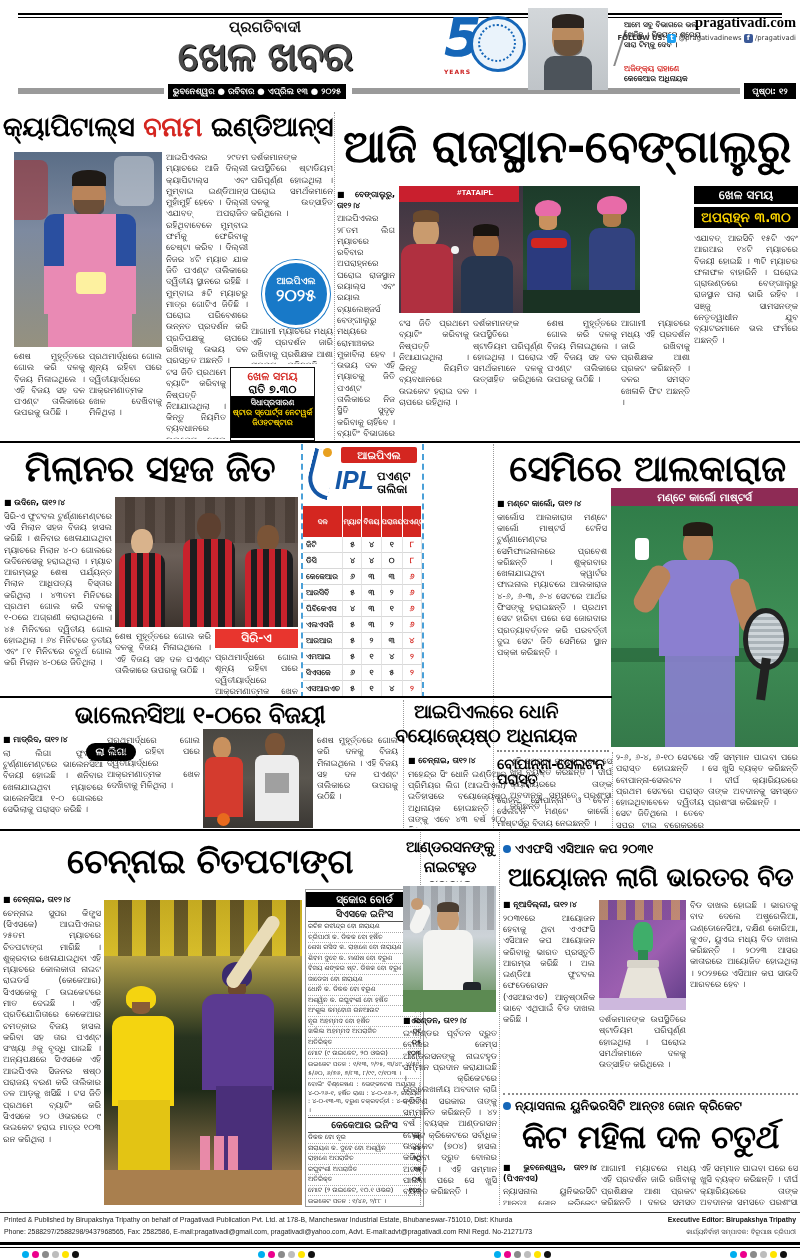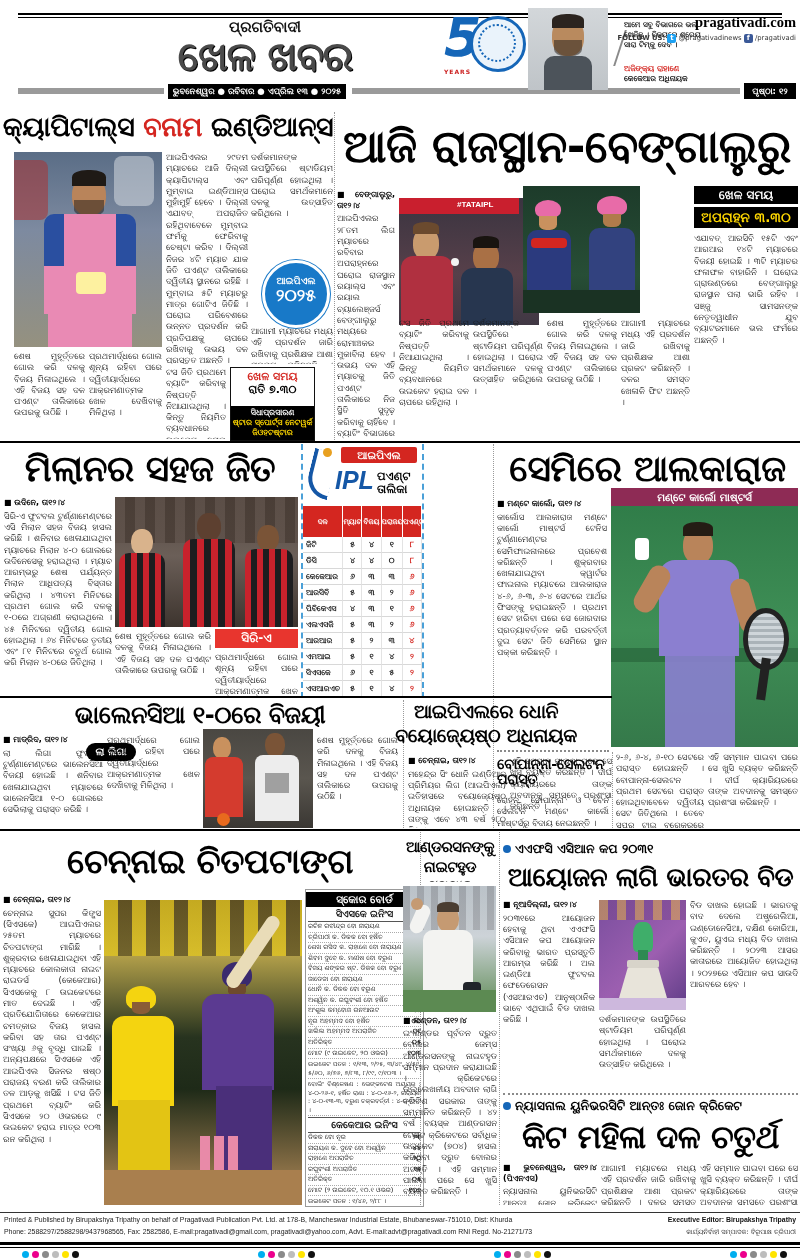--- a/index.html
+++ b/index.html
@@ -104,40 +104,40 @@
   <div class="abs" style="left:262px;top:260px;width:62px;height:62px;border-radius:50%;background:#1879c8;border:3px solid #fff;box-shadow:0 0 0 1px #1879c8;text-align:center">
     <div style="font-size:9.5px;font-weight:bold;color:#fff;margin-top:12px">ଆଇପିଏଲ</div>
     <div style="font-size:17px;font-weight:bold;color:#ffffff;line-height:1">୨୦୨୫</div>
   </div>
 
   <div class="abs body-txt" style="left:251px;top:326px;width:82px;height:38px">ଆଗାମୀ ମ୍ୟାଚରେ ମଧ୍ୟ ଏହି ପ୍ରଦର୍ଶନ ଜାରି ରଖିବାକୁ ପ୍ରଶିକ୍ଷକ ଆଶା ପ୍ରକଟ କରିଛନ୍ତି । ଦଳର ସମସ୍ତ ଖେଳାଳି ଫିଟ ଅଛନ୍ତି ।</div>
 
   <div class="abs" style="left:230px;top:367px;width:83px;height:72px;border:1px solid #111;background:#fff;text-align:center;overflow:hidden">
     <div style="font-size:11px;font-weight:bold;color:#d42620;margin-top:2px">ଖେଳ ସମୟ</div>
     <div style="font-size:11px;font-weight:bold;color:#000">ରାତି ୭.୩୦</div>
-    <div style="background:#000;margin-top:10px;height:40px;padding-top:2px">
+    <div style="background:#000;margin-top:0;height:40px;padding-top:2px">
       <div style="font-size:8px;font-weight:bold;color:#fff">ସିଧାପ୍ରସାରଣ</div>
       <div style="font-size:8px;font-weight:bold;color:#ffd800">ଷ୍ଟାର ସ୍ପୋର୍ଟ୍ସ ନେଟୱର୍କ</div>
       <div style="font-size:8px;font-weight:bold;color:#ffd800">ଜିଓହଟଷ୍ଟାର</div>
     </div>
   </div>
 
   <div class="abs body-txt" style="left:14px;top:351px;width:71px;height:88px">ଶେଷ ମୁହୂର୍ତ୍ତରେ ଗୋଲ କରି ଦଳକୁ ବିଜୟ ମିଳାଇଥିଲେ । ଏହି ବିଜୟ ସହ ଦଳ ପଏଣ୍ଟ ତାଲିକାରେ ଉପରକୁ ଉଠିଛି ।</div>
   <div class="abs body-txt" style="left:89px;top:351px;width:73px;height:88px">ପ୍ରଥମାର୍ଦ୍ଧରେ ଗୋଲ ଶୂନ୍ୟ ରହିବା ପରେ ଦ୍ୱିତୀୟାର୍ଦ୍ଧରେ ଆକ୍ରମଣାତ୍ମକ ଖେଳ ଦେଖିବାକୁ ମିଳିଥିଲା ।</div>
 
   <div class="abs vsep" style="left:334px;top:112px;height:328px"></div>
 
   <div class="abs hl center" style="left:336px;top:108px;width:462px;height:80px;font-size:45px;line-height:78px">ଆଜି ରାଜସ୍ଥାନ-ବେଙ୍ଗାଲୁରୁ ମ୍ୟାଚ</div>
 
   <div class="abs body-txt" style="left:337px;top:190px;width:58px;height:250px">
     <div class="dateline">■ ବେଙ୍ଗାଲୁରୁ, ତା୧୨।୪</div>
     <span>ଆଇପିଏଲର ୨୮ତମ ଲିଗ ମ୍ୟାଚରେ ରବିବାର ଅପରାହ୍ନରେ ଘରୋଇ ରାଜସ୍ଥାନ ରୟାଲ୍ସ ଏବଂ ରୟାଲ ଚ୍ୟାଲେଞ୍ଜର୍ସ ବେଙ୍ଗାଲୁରୁ ମଧ୍ୟରେ ରୋମାଞ୍ଚକର ମୁକାବିଲା ହେବ । ଉଭୟ ଦଳ ଏହି ମ୍ୟାଚକୁ ଜିତି ପଏଣ୍ଟ ତାଲିକାରେ ନିଜ ସ୍ଥିତି ସୁଦୃଢ଼ କରିବାକୁ ଚାହିଁବେ । ବ୍ୟାଟିଂ ବିଭାଗରେ ଅଧିନାୟକଙ୍କ ସହ ଯୁବ ଖେଳାଳିମାନେ ଭଲ ଫର୍ମରେ ଥିବାବେଳେ ବୋଲିଂ ବିଭାଗ ମଧ୍ୟ ସନ୍ତୁଳିତ ଦେଖାଯାଉଛି ।</span>
   </div>
 
-  <div class="ph" style="left:399px;top:198px;width:140px;height:127px;background:linear-gradient(180deg,#3a3440 0%,#57404a 60%,#403844 100%)">
+  <div class="ph" style="left:399px;top:186px;width:140px;height:127px;background:linear-gradient(180deg,#3a3440 0%,#57404a 60%,#403844 100%)">
     <div style="left:0;top:0;width:120px;height:16px;background:#c91f2e"></div>
     <div style="left:58px;top:2px;width:60px;height:12px;color:#fff;font-size:8px;font-weight:bold;font-family:'Liberation Sans',sans-serif">#TATAIPL</div>
     <div style="left:14px;top:30px;width:26px;height:32px;border-radius:46%;background:#c99b6e"></div>
     <div style="left:14px;top:24px;width:26px;height:12px;border-radius:45% 45% 0 0;background:#6b4a2e"></div>
     <div style="left:2px;top:58px;width:52px;height:69px;border-radius:12px 12px 0 0;background:#b03040"></div>
     <div style="left:74px;top:44px;width:26px;height:30px;border-radius:46%;background:#a97045"></div>
     <div style="left:74px;top:38px;width:26px;height:12px;border-radius:45% 45% 0 0;background:#191410"></div>
     <div style="left:62px;top:70px;width:52px;height:57px;border-radius:12px 12px 0 0;background:#27364f"></div>
     <div style="left:52px;top:60px;width:8px;height:8px;border-radius:50%;background:#f3f3f3"></div>
   </div>

